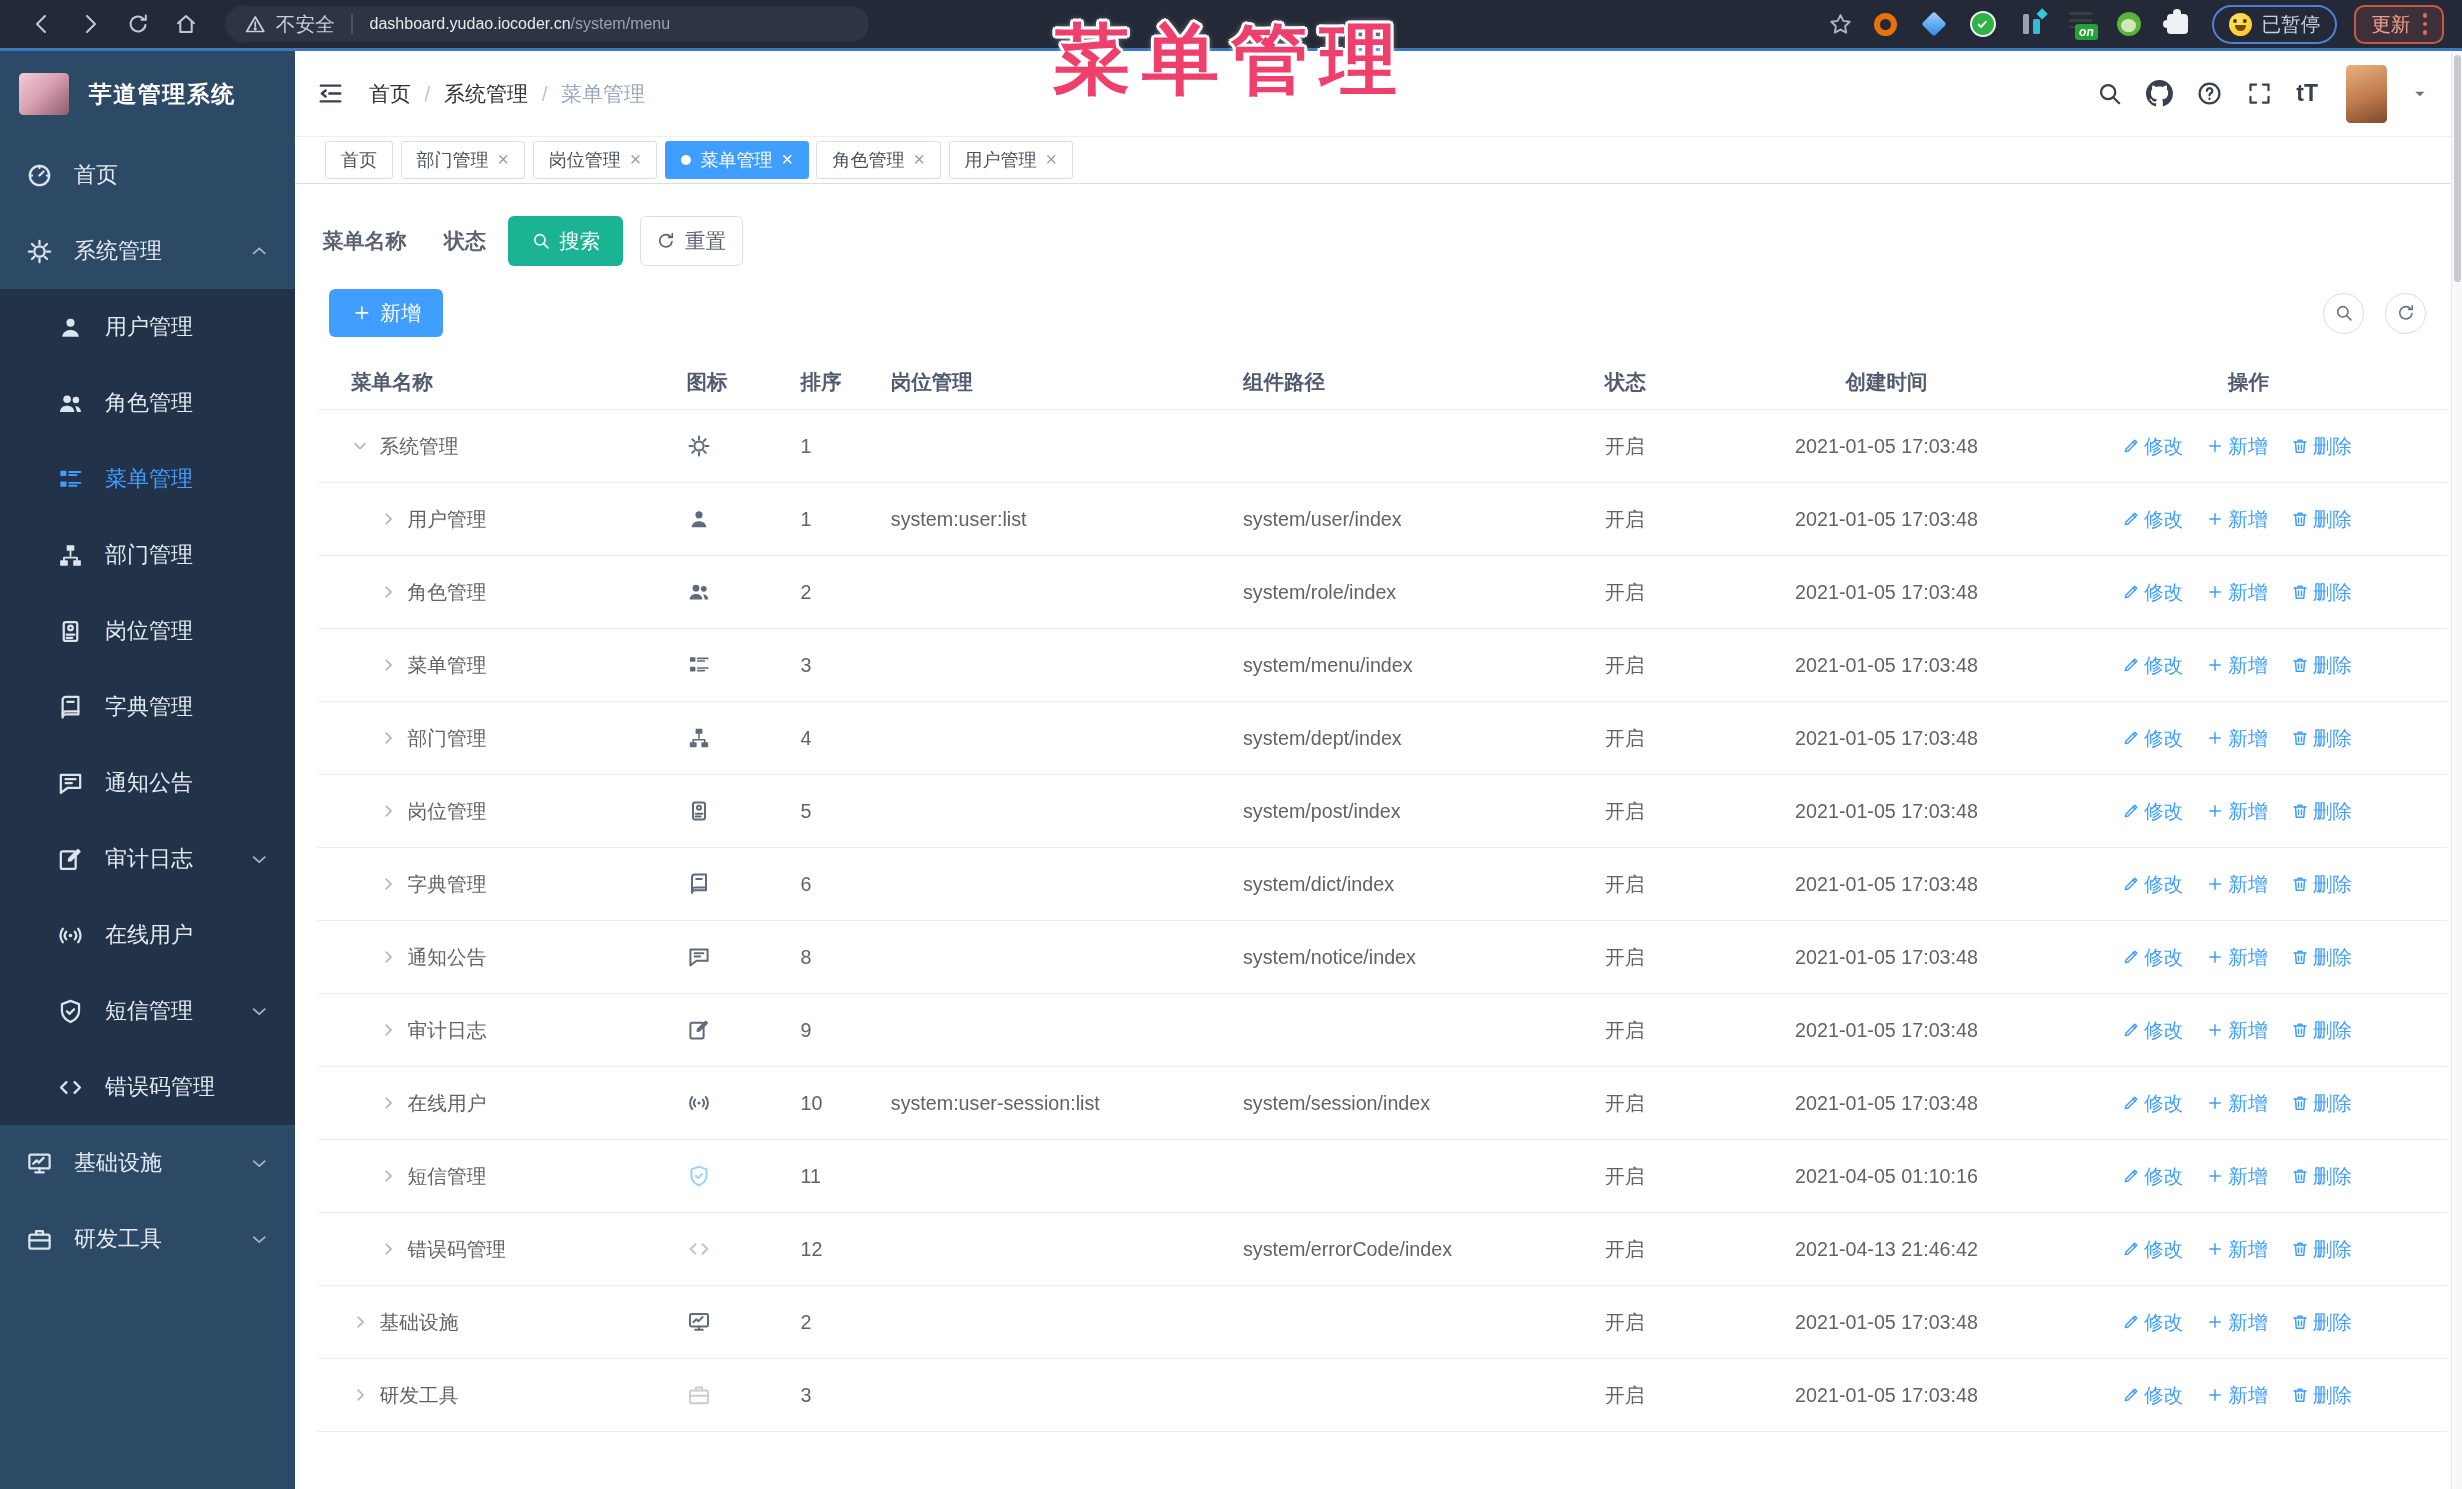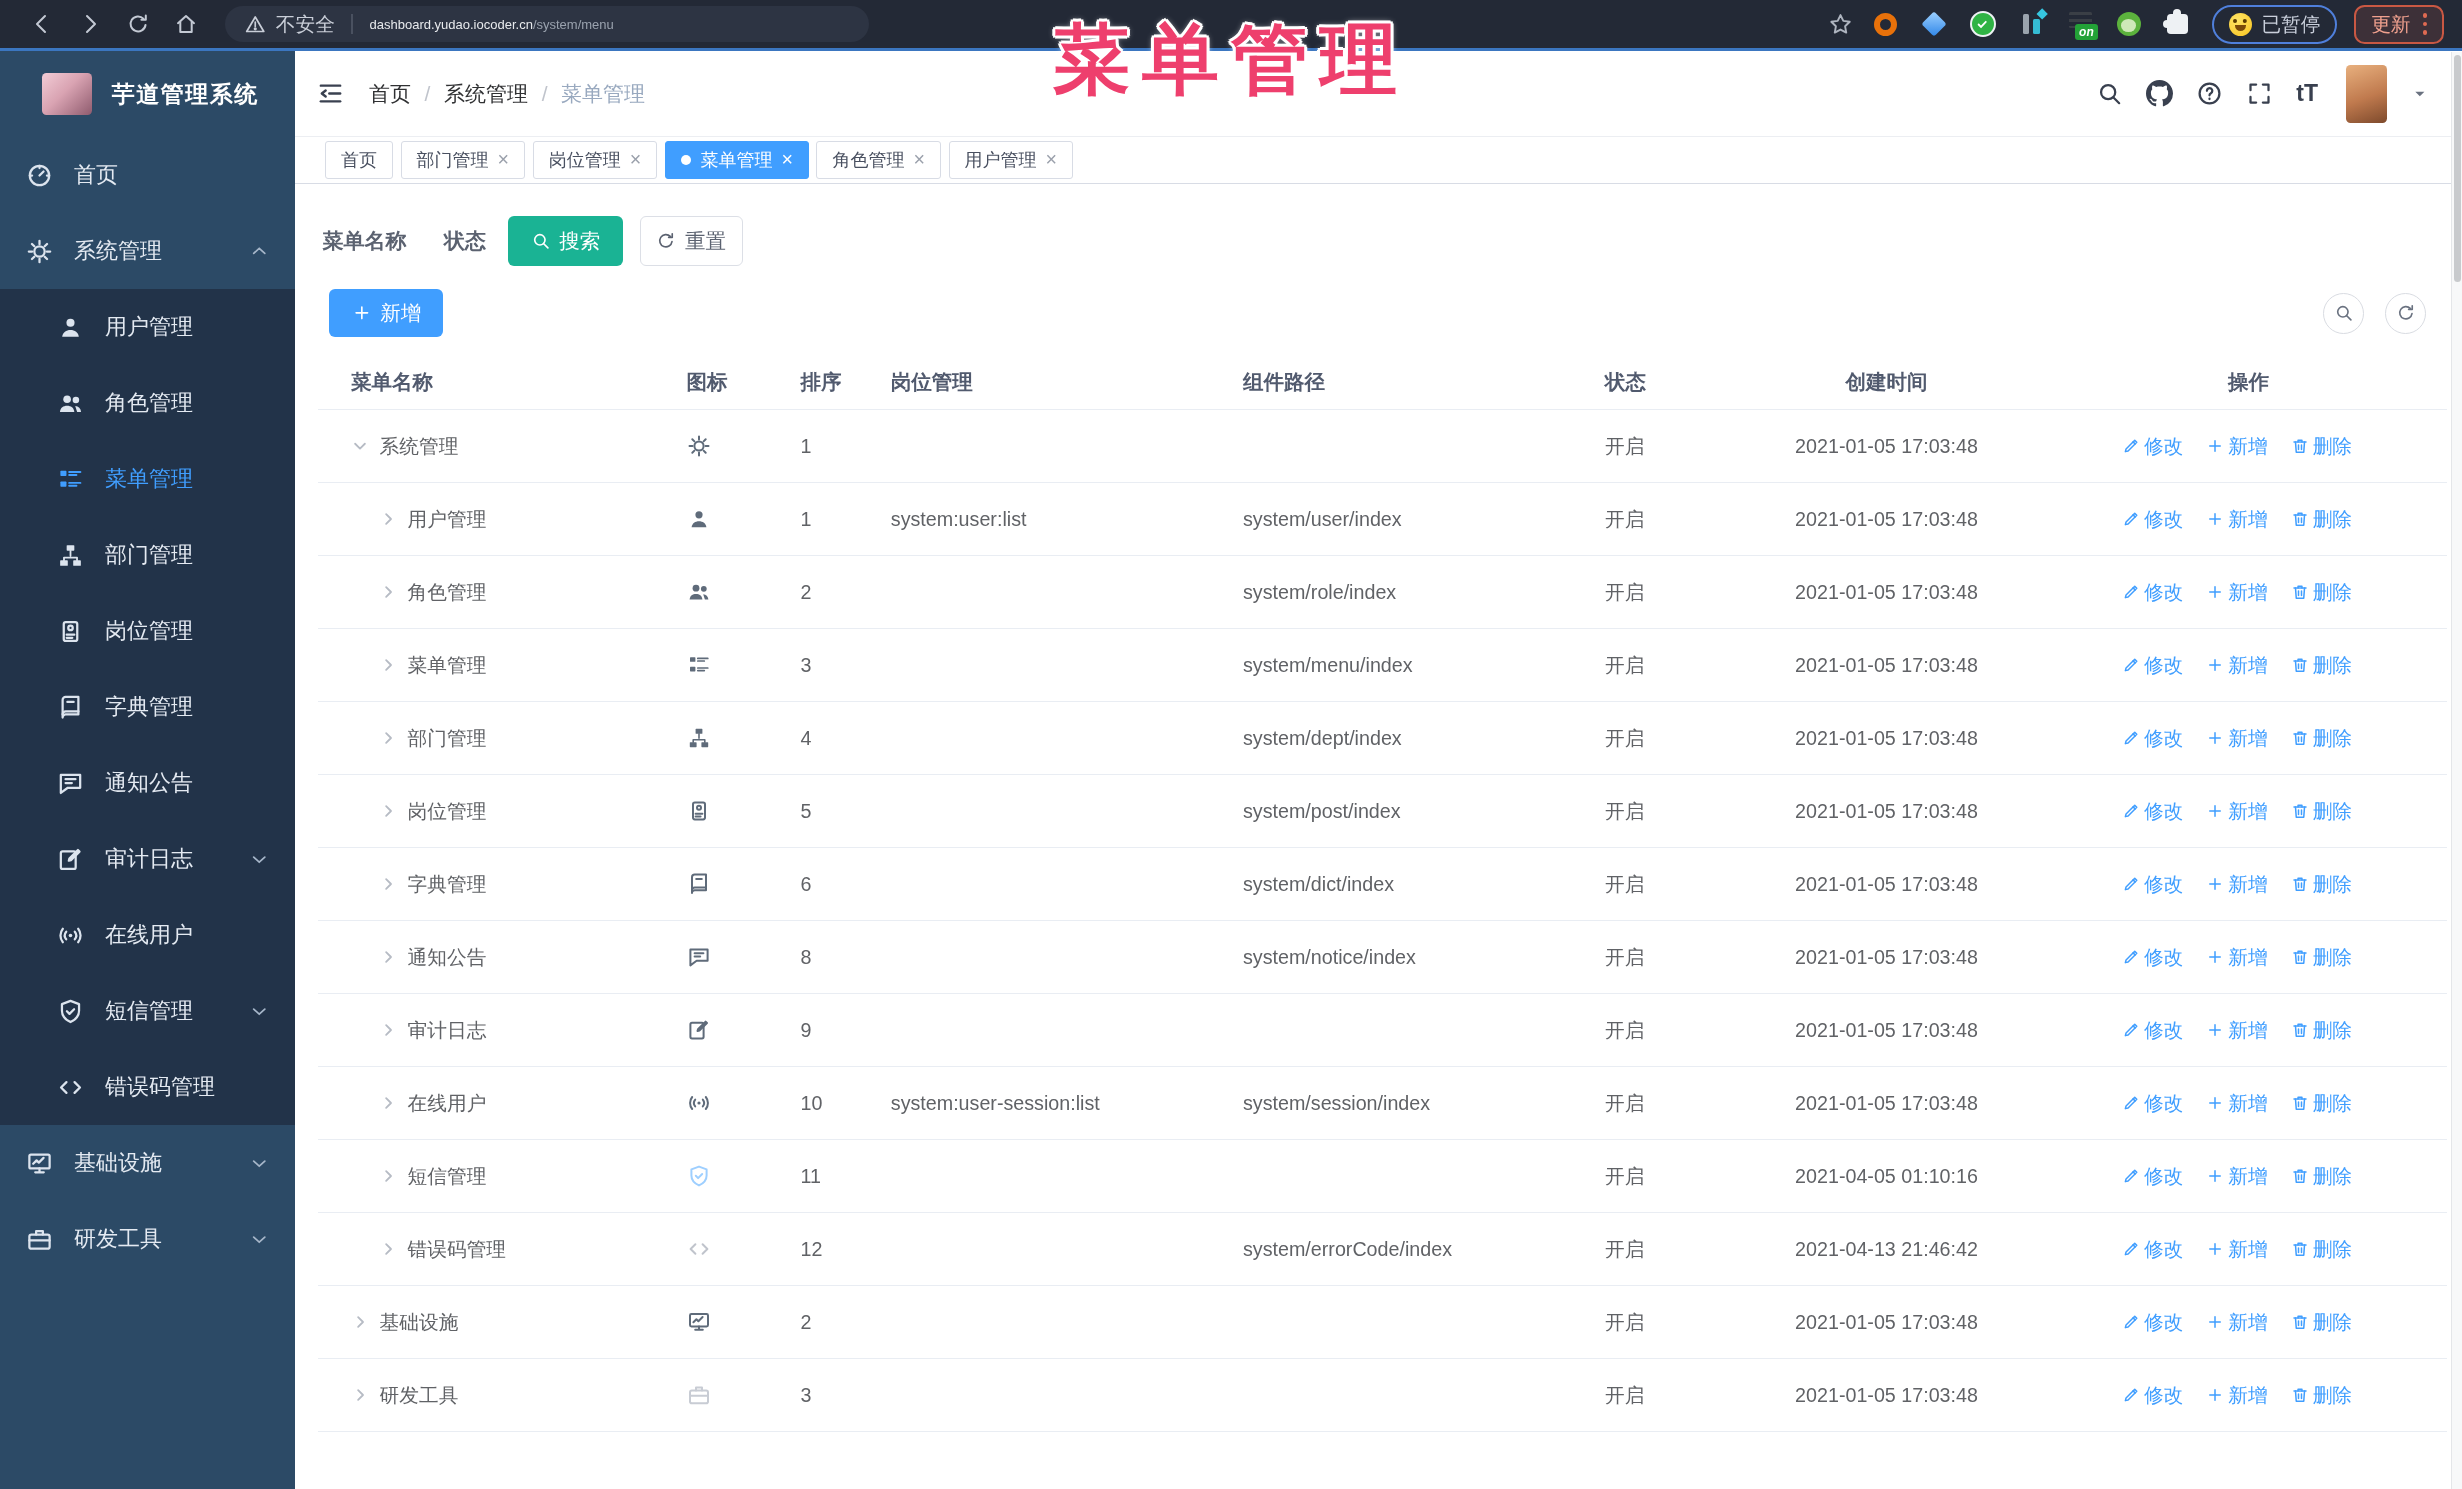--- a/index.html
+++ b/index.html
@@ -7,21 +7,21 @@
   body{font-family:"Liberation Sans","DejaVu Sans",sans-serif;background:#fff;position:relative}
   svg{display:block;width:100%;height:100%}
 
   
   .browser-bar{height:48px;background:#232936;display:flex;align-items:center;padding:0 18px}
   .bicon{width:24px;height:24px;color:#c3c9d4;margin:0 12px;flex:none}
   .addr{margin-left:15px;height:36px;width:644px;background:#2d3443;border-radius:18px;display:flex;align-items:center;padding:0 19.7px;gap:10.6px;flex:none}
   .addr .warn{width:20.5px;height:20.5px;color:#c9ced8;flex:none}
   .addr .sec{font-size:19.7px;color:#c9ced8;white-space:nowrap}
   .addr .vsep{width:1.5px;height:19.7px;background:#4a5160;margin:0 6px}
-  .addr .url{font-size:13px;color:#e8eaed;white-space:nowrap}
+  .addr .url{font-size:16px;color:#e8eaed;white-space:nowrap}
   .addr .url .path{color:#9aa2ae}
   .b-spacer{flex:1}
   .star{width:27px;height:27px;color:#aeb4bf;margin-right:16.7px;flex:none}
   .ext-row{display:flex;align-items:center;gap:19.7px;margin-right:19.7px}
   .ext{width:29px;height:29px;position:relative;display:flex;align-items:center;justify-content:center;flex:none}
   .x-ring{width:23px;height:23px;border:6px solid #e8710a;border-radius:50%}
   .x-gem{width:18px;height:18px;background:linear-gradient(135deg,#9ed1ff,#2f86e8);transform:rotate(45deg);border-radius:3px}
   .x-check{width:26px;height:26px;border-radius:50%;background:#2fb344;border:2.3px solid #eef1f4;display:flex;align-items:center;justify-content:center;padding:3.8px;color:#fff}
   .x-bars{display:flex;gap:3.8px;align-items:flex-end;position:relative}
   .x-bars i{width:6.8px;height:19.7px;background:#9aa3ad;border-radius:1.5px;display:block}
@@ -46,21 +46,21 @@
   .dots i{width:4.5px;height:4.5px;border-radius:50%;background:#e06a52}
   .progress{height:3px;background:#3b76c0}
 
   
   .overlay-title{position:absolute;top:9px;left:50%;transform:translateX(-50%);font-size:77px;font-weight:bold;letter-spacing:12px;color:#ee3f6d;z-index:99;white-space:nowrap;
     text-shadow:-3px 0 #fff,3px 0 #fff,0 -3px #fff,0 3px #fff,-2.3px -2.3px #fff,2.3px 2.3px #fff,-2.3px 2.3px #fff,2.3px -2.3px #fff,0 0 7.6px #fff}
 
   
   .app{display:flex;height:1438px}
   .sidebar{width:295px;flex:none;background:#2c4a66;display:flex;flex-direction:column;overflow:hidden}
-  .logo-row{height:86px;display:flex;align-items:center;padding-left:42px;gap:19.7px;flex:none}
+  .logo-row{height:86px;display:flex;align-items:center;padding-left:19px;gap:19.7px;flex:none}
   .logo-img{width:50px;height:42px;border-radius:4.5px;background:linear-gradient(135deg,#f2ccd6 0%,#d9a3b2 45%,#8f5b6e 100%);flex:none}
   .logo-title{color:#fff;font-size:23px;font-weight:bold;letter-spacing:1.5px;white-space:nowrap}
   .side-item{height:76px;display:flex;align-items:center;padding:0 26px;gap:21px;color:#e4eaf2;font-size:22px;cursor:pointer;flex:none}
   .side-item .sic{width:27px;height:27px;flex:none;color:#dce4ee}
   .side-item .lbl{flex:1;white-space:nowrap}
   .side-item .chev{width:20.5px;height:20.5px;color:#a6b6c9;flex:none}
   .side-item.sub{background:#223349;padding-left:57px}
   .side-item.active{color:#409eff}
   .side-item.active .sic{color:#409eff}
 

